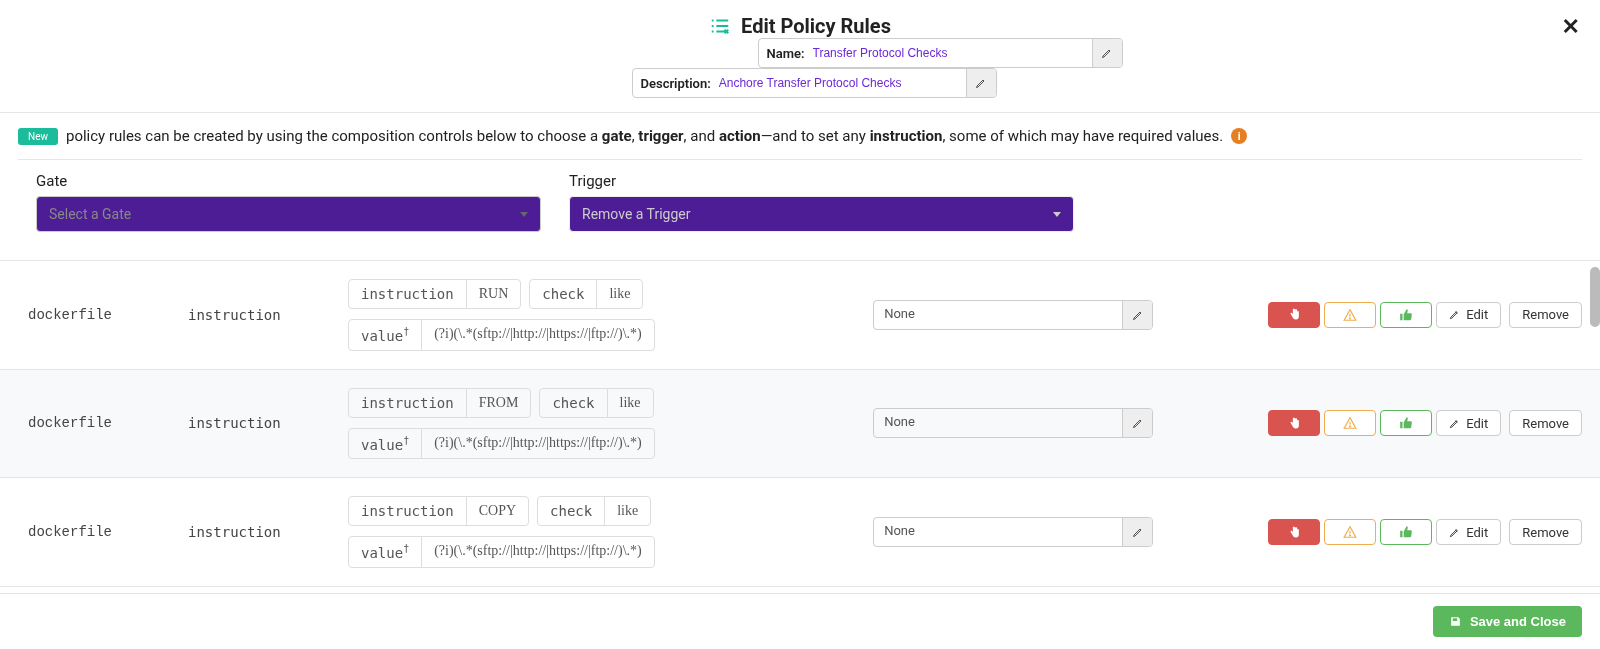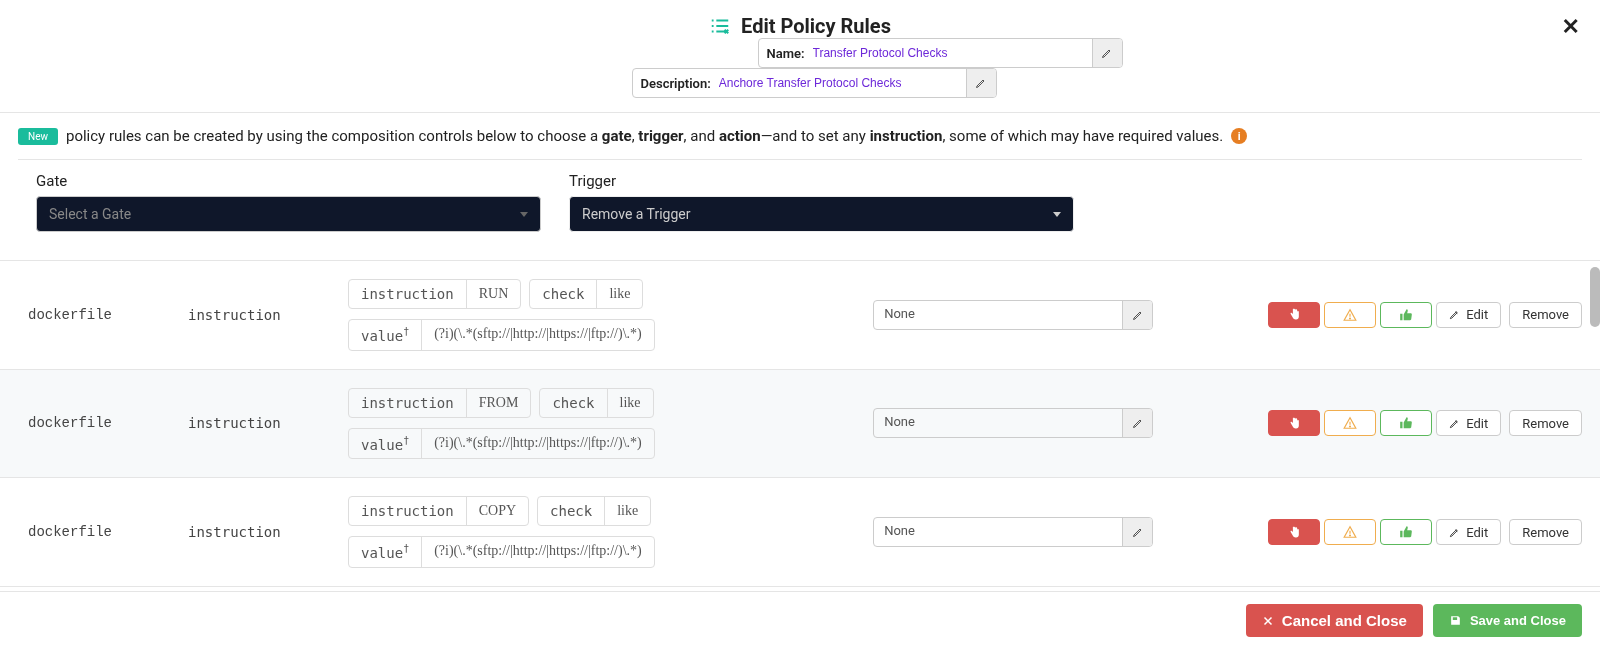--- a/index.html
+++ b/index.html
@@ -38,21 +38,21 @@
 
   .intro-band { padding:14px 18px; }
   .intro-line { display:flex; align-items:center; gap:8px; font-size:15px; color:#222; }
   .badge-new { background:#1abc9c; color:#fff; padding:3px 10px; border-radius:3px; font-size:10px; }
   .intro-line .strong { font-weight:700; }
   .info-icon { display:inline-flex; align-items:center; justify-content:center; width:16px; height:16px; border-radius:50%; background:#e67e22; color:#fff; font-size:11px; font-weight:700; }
 
   .controls-bar { display:flex; gap:28px; padding:0 18px 14px 18px; border-top:1px solid #e5e5e5; margin-top:14px; padding-top:12px;}
   .control-col { flex:0 0 505px; }
   .control-label { font-size:15px; color:#222; margin-bottom:6px; }
-  .select-box { border:1px solid #ccc; border-radius:4px; height:36px; display:flex; align-items:center; justify-content:space-between; padding:0 12px; color:#888; background:#0f172a; cursor:pointer; }
+  .select-box { border:1px solid #ccc; border-radius:4px; height:36px; display:flex; align-items:center; justify-content:space-between; padding:0 12px; color:#888; background:#4c1d95; cursor:pointer; }
   .select-box.disabled { border-color:#eee; color:#ccc; cursor:not-allowed; }
   .caret { width:0; height:0; border-left:4px solid transparent; border-right:4px solid transparent; border-top:5px solid #666; }
   .select-box.disabled .caret { border-top-color:#ccc; }
 
   .rules-area { border-top:1px solid #e5e5e5; overflow-y:auto; height:358px; position:relative; }
   .rule-row { display:flex; align-items:center; padding:18px 18px 18px 28px; border-bottom:1px solid #e5e5e5; gap:0;}
   .rule-row.odd { background:#fff; }
   .rule-row.even { background:#f7f9fa; }
   .col-gate { width:160px; font-family: Liberation Mono, monospace; font-size:14px; color:#444; }
   .col-trigger { width:160px; font-family: ui-monospace, Menlo, Consolas, monospace; font-size:14px; color:#444; }
@@ -339,28 +339,20 @@
         </div>
       </div>
     </div>
 
   <div class="scroll-track">
     <div class="scroll-thumb"></div>
   </div>
 </div>
 
 <div class="footer">
-  <button class="btn-danger">
-    <span>
-      <svg width="12" height="12" viewBox="0 0 24 24" fill="none" stroke="#fff" stroke-width="3">
-          <path d="M5 5l14 14M19 5L5 19"></path>
-        </svg>
-    </span>
-    <span>Cancel and Close</span>
-  </button>
   <button class="btn-success">
     <span>
       <svg width="13" height="13" viewBox="0 0 24 24" fill="#fff">
           <path d="M4 4h13l3 3v13H4V4zm3 2v5h8V6H7zm2 8h6v4H9v-4z"></path>
         </svg>
     </span>
     <span>Save and Close</span>
   </button>
 </div>
 

